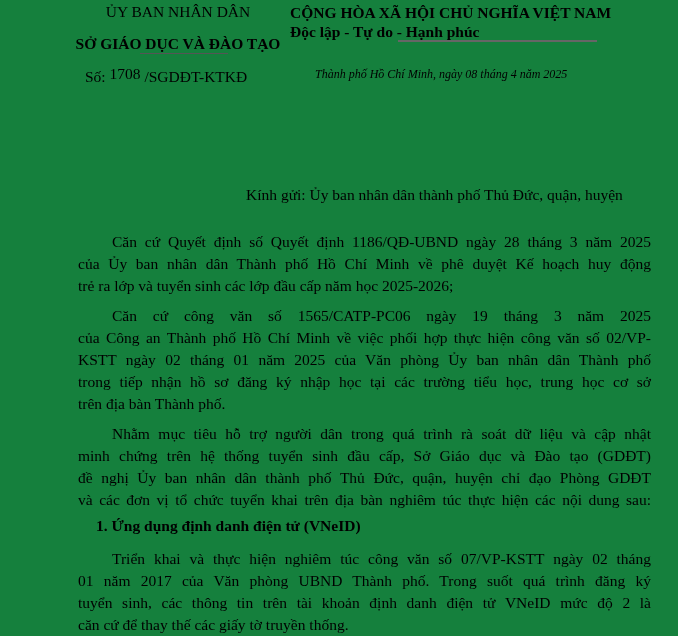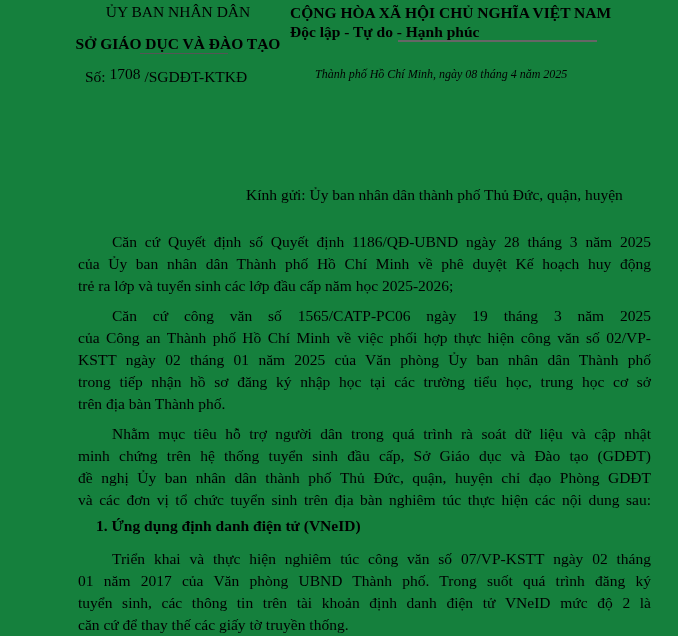--- a/index.html
+++ b/index.html
@@ -145,21 +145,21 @@
     <div class="para-line" style="top:328px;">của Công an Thành phố Hồ Chí Minh về việc phối hợp thực hiện công văn số 02/VP-</div>
     <div class="para-line" style="top:350px;">KSTT ngày 02 tháng 01 năm 2025 của Văn phòng Ủy ban nhân dân Thành phố</div>
     <div class="para-line" style="top:372px;">trong tiếp nhận hồ sơ đăng ký nhập học tại các trường tiểu học, trung học cơ sở</div>
     <div class="para-line last" style="top:394px;">trên địa bàn Thành phố.</div>
   </div>
 
   <div>
     <div class="para-line first" style="top:424px;">Nhằm mục tiêu hỗ trợ người dân trong quá trình rà soát dữ liệu và cập nhật</div>
     <div class="para-line" style="top:446px;">minh chứng trên hệ thống tuyển sinh đầu cấp, Sở Giáo dục và Đào tạo (GDĐT)</div>
     <div class="para-line" style="top:468px;">đề nghị Ủy ban nhân dân thành phố Thủ Đức, quận, huyện chỉ đạo Phòng GDĐT</div>
-    <div class="para-line" style="top:490px;">và các đơn vị tổ chức tuyển sinh trên địa bàn nghiêm túc thực hiện các nội dung sau:</div>
+    <div class="para-line" style="top:490px;">và các đơn vị tổ chức tuyển khai trên địa bàn nghiêm túc thực hiện các nội dung sau:</div>
   </div>
 
   <div class="section-heading">1. Ứng dụng định danh điện tử (VNeID)</div>
   <div>
     <div class="para-line first" style="top:549px;">Triển khai và thực hiện nghiêm túc công văn số 07/VP-KSTT ngày 02 tháng</div>
     <div class="para-line" style="top:571px;">01 năm 2017 của Văn phòng UBND Thành phố. Trong suốt quá trình đăng ký</div>
     <div class="para-line" style="top:593px;">tuyển sinh, các thông tin trên tài khoản định danh điện tử VNeID mức độ 2 là</div>
     <div class="para-line last" style="top:615px;">căn cứ để thay thế các giấy tờ truyền thống.</div>
   </div>
 

